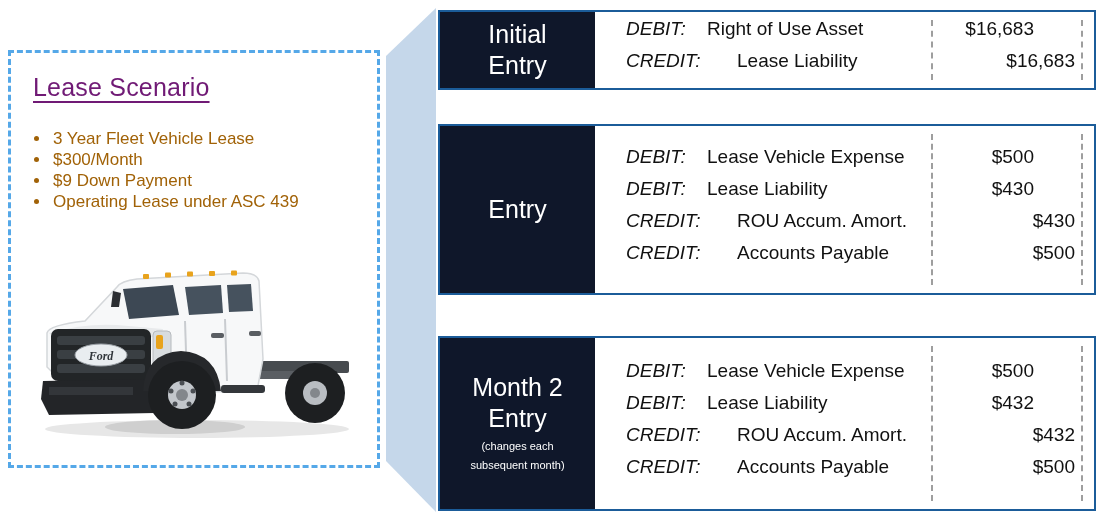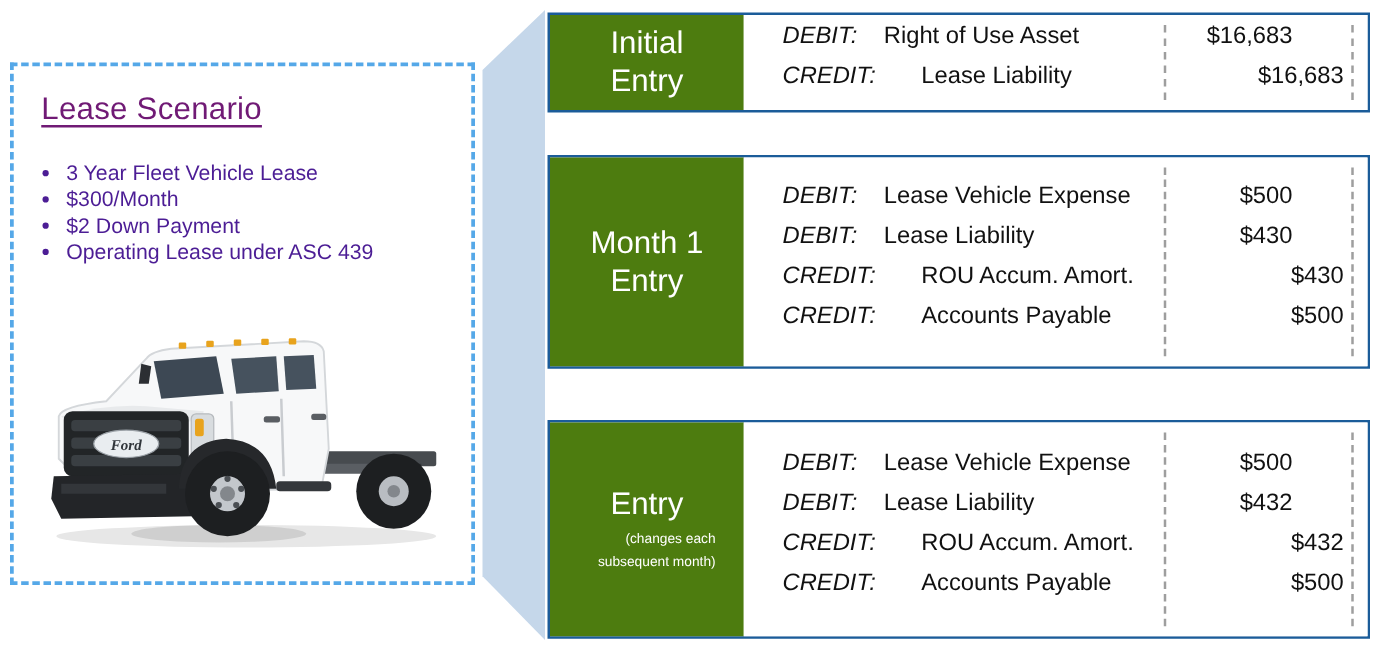--- a/index.html
+++ b/index.html
@@ -16,38 +16,38 @@
   
   .scenario-box {
     position:absolute; left:8px; top:50px; width:372px; height:418px;
     background:#fff; border:3px dashed #55a8e8;
   }
   .scenario-title {
     margin:20px 0 0 22px; font-size:25px; letter-spacing:0.2px;
     text-decoration:underline; text-underline-offset:5px; color:#701a75;
   }
   .scenario-bullets {
-    margin:26px 0 0 40px; list-style:disc; font-size:17px; line-height:21px; color:#4c1d95;
+    margin:26px 0 0 40px; list-style:disc; font-size:17px; line-height:21px; color:#a16207;
   }
   .scenario-bullets li { margin:0; padding-left:2px; }
   .truck-wrap { position:absolute; left:14px; top:188px; width:340px; height:205px; }
 
   
   .entry-box {
     position:absolute; left:438px; width:658px;
     border:2px solid #1b5c99; background:#fff; display:flex;
   }
   .entry-box.initial { top:10px;  height:80px;  }
   .entry-box.month1  { top:124px; height:171px; }
   .entry-box.month2  { top:336px; height:175px; }
 
   .entry-header {
-    flex:0 0 155px; background:#4d7c0f; color:#fff;
+    flex:0 0 155px; background:#0f172a; color:#fff;
     display:flex; flex-direction:column; justify-content:center; align-items:center;
-    text-align:right;
+    text-align:center;
   }
   .entry-title { font-size:25px; line-height:31px; }
   .entry-subtitle { width:110px; font-size:11px; line-height:19px; margin-top:3px; }
 
   .entry-body {
     flex:1; position:relative; display:flex; flex-direction:column; justify-content:center;
     background:#fff;
   }
   .jrow { position:relative; height:32px; display:flex; align-items:flex-start; font-size:19px; }
   .jlabel { margin-left:31px; width:81px; font-style:italic; flex:0 0 auto; }
@@ -71,21 +71,21 @@
 
   <svg class="band-svg" viewBox="0 0 1110 525" xmlns="http://www.w3.org/2000/svg">
     <polygon points="436,8 386,56 386,461 436,512" fill="#c5d7ea"></polygon>
   </svg>
 
   <div class="scenario-box">
     <div class="scenario-title">Lease Scenario</div>
     <ul class="scenario-bullets">
       <li>3 Year Fleet Vehicle Lease</li>
       <li>$300/Month</li>
-      <li>$2 Down Payment</li>
+      <li>$9 Down Payment</li>
       <li>Operating Lease under ASC 439</li>
     </ul>
 
     <div class="truck-wrap">
       <svg viewBox="0 0 340 205" width="340" height="205" xmlns="http://www.w3.org/2000/svg">
 
         <ellipse cx="172" cy="188" rx="152" ry="9" fill="#e7e7e7"></ellipse>
         <ellipse cx="150" cy="186" rx="70" ry="7" fill="#cfcfcf"></ellipse>
 
         <rect x="218" y="120" width="106" height="12" rx="2" fill="#474b4f"></rect>
@@ -167,21 +167,20 @@
       <div class="jrow credit">
         <span class="jlabel">CREDIT:</span>
         <span class="jaccount">Lease Liability</span>
         <span class="jamount credit">$16,683</span>
       </div>
     </div>
   </div>
 
   <div class="entry-box month1">
     <div class="entry-header">
-      <div class="entry-title">Month 1</div>
       <div class="entry-title">Entry</div>
     </div>
     <div class="entry-body">
       <div class="col-divider first"></div>
       <div class="col-divider second"></div>
       <div class="jrow debit">
         <span class="jlabel">DEBIT:</span>
         <span class="jaccount">Lease Vehicle Expense</span>
         <span class="jamount debit">$500</span>
       </div>
@@ -198,20 +197,21 @@
       <div class="jrow credit">
         <span class="jlabel">CREDIT:</span>
         <span class="jaccount">Accounts Payable</span>
         <span class="jamount credit">$500</span>
       </div>
     </div>
   </div>
 
   <div class="entry-box month2">
     <div class="entry-header">
+      <div class="entry-title">Month 2</div>
       <div class="entry-title">Entry</div>
       <div class="entry-subtitle">(changes each subsequent month)</div>
     </div>
     <div class="entry-body">
       <div class="col-divider first"></div>
       <div class="col-divider second"></div>
       <div class="jrow debit">
         <span class="jlabel">DEBIT:</span>
         <span class="jaccount">Lease Vehicle Expense</span>
         <span class="jamount debit">$500</span>

